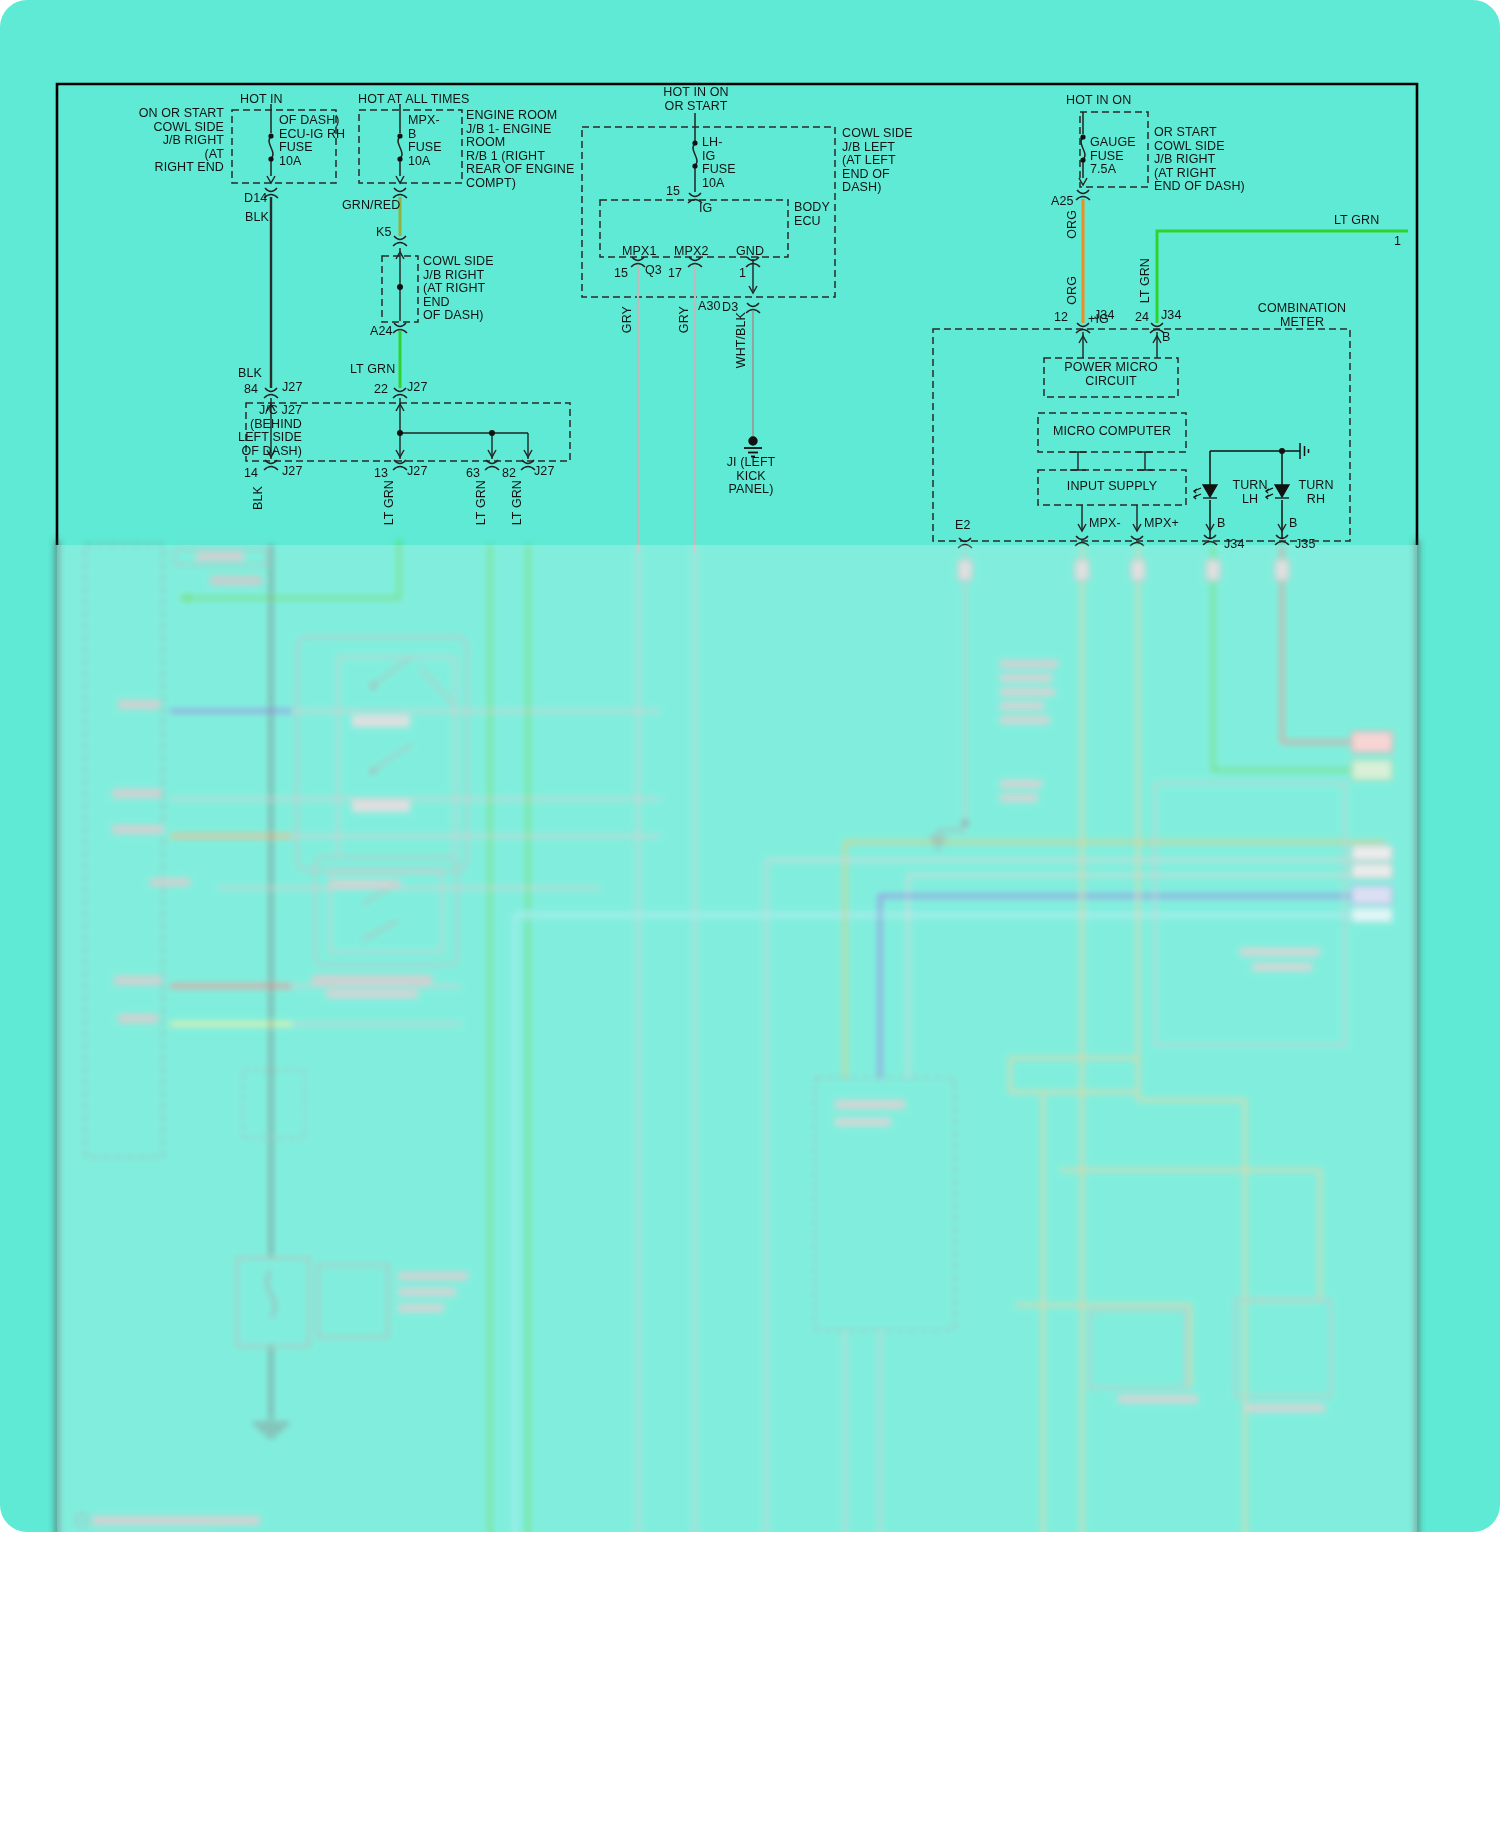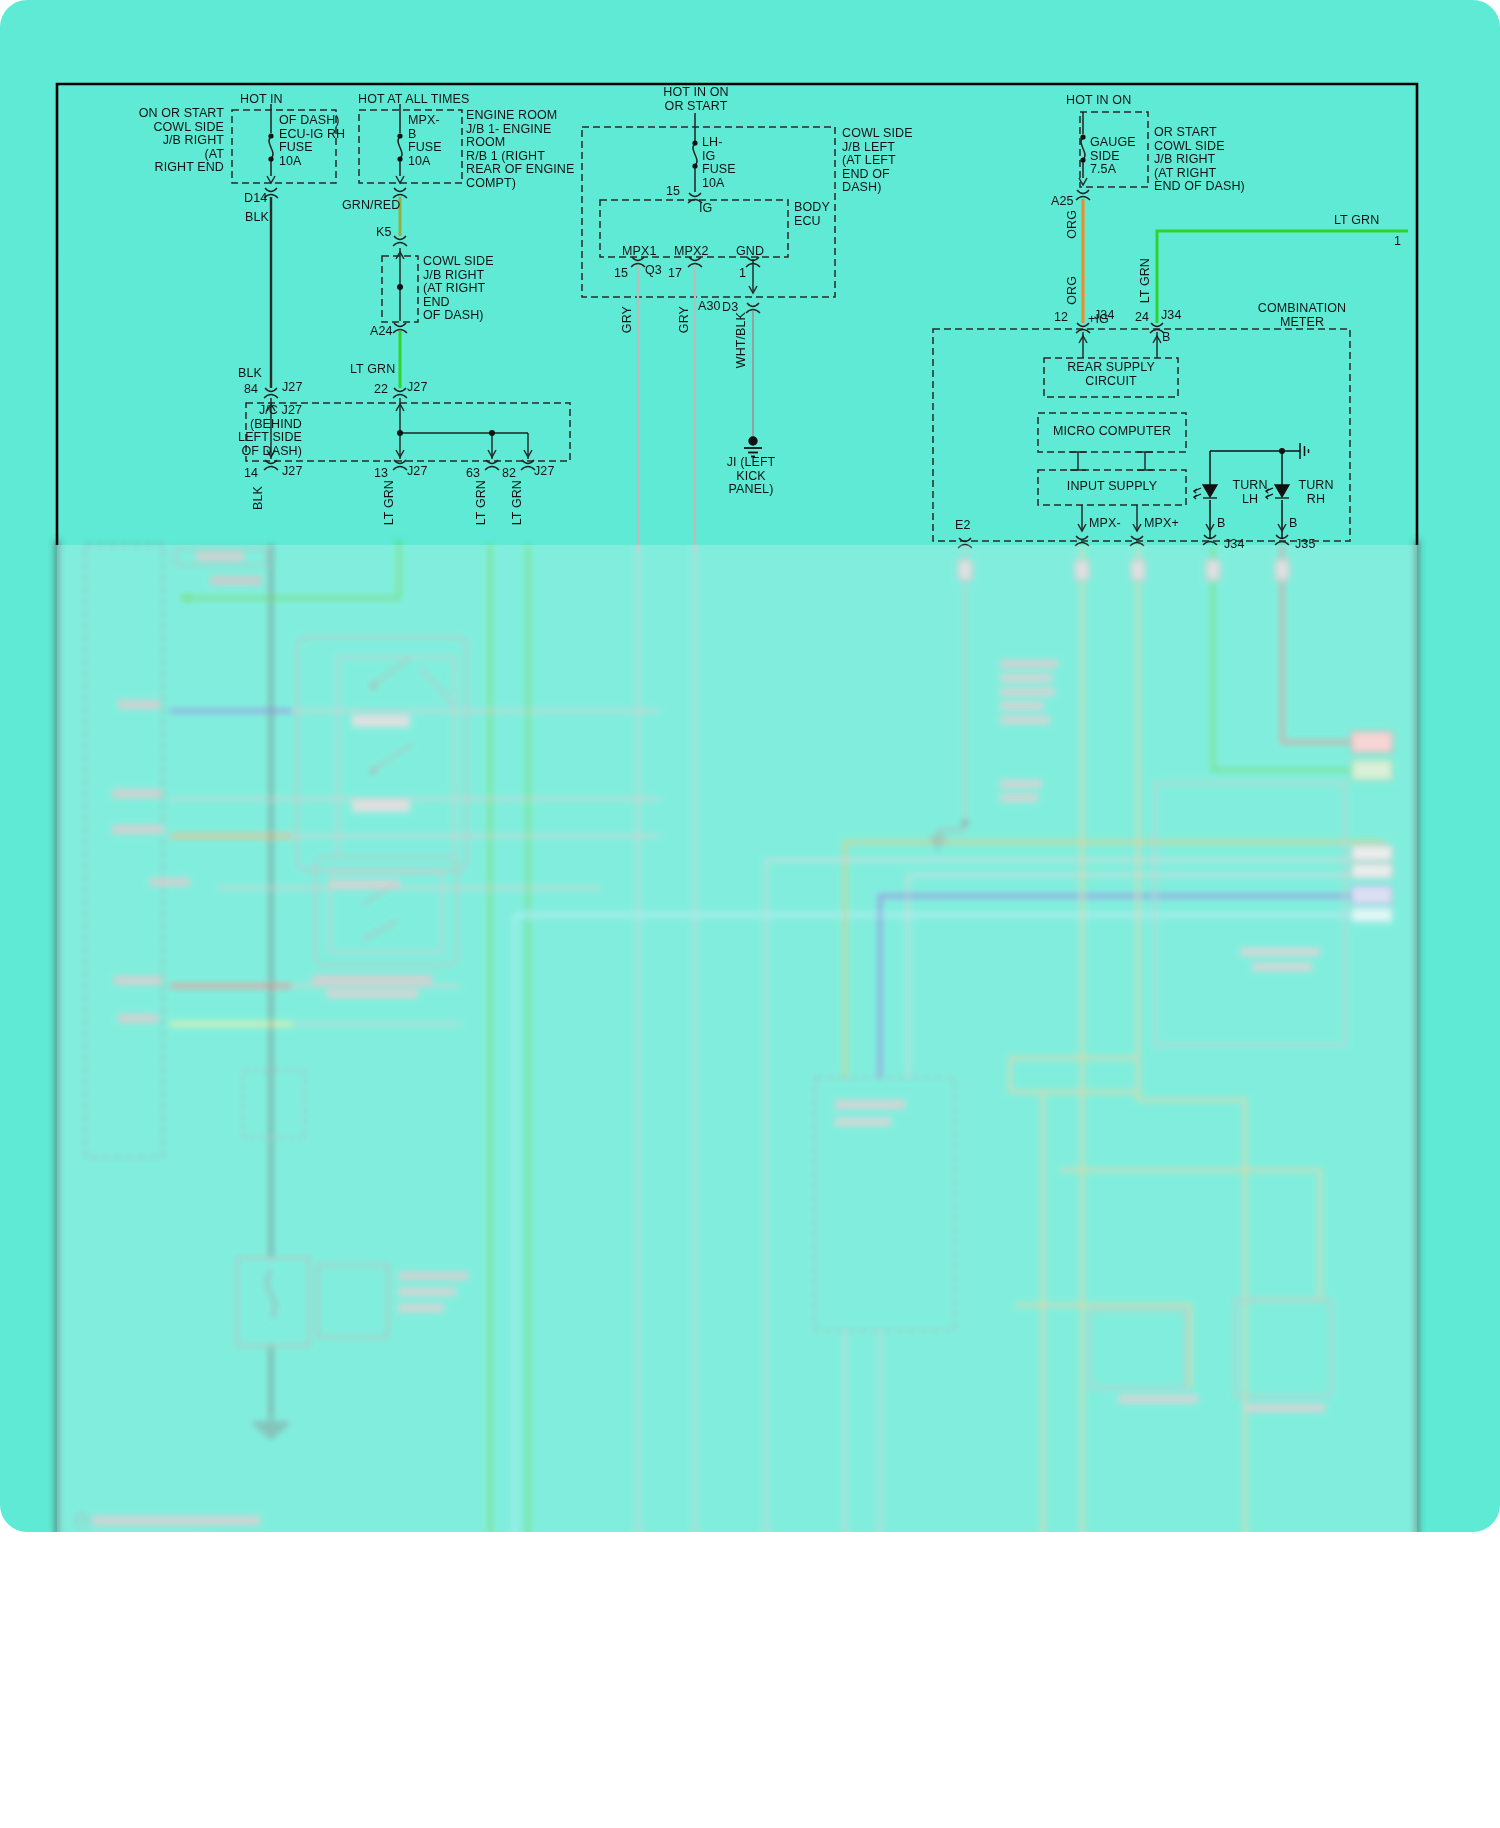--- a/index.html
+++ b/index.html
@@ -452,42 +452,42 @@
 <div class="lbl" style="left:722px;top:301px;">D3</div>
 <div class="lbl v" style="left:621px;top:306px;">GRY</div>
 <div class="lbl v" style="left:678px;top:306px;">GRY</div>
 <div class="lbl v" style="left:735px;top:312px;">WHT/BLK</div>
 <div class="lbl c" style="left:719px;top:456px;width:64px;">JI (LEFT
 KICK
 PANEL)</div>
 
 <div class="lbl" style="left:1066px;top:94px;">HOT IN ON</div>
 <div class="lbl" style="left:1090px;top:136px;">GAUGE
-SIDE
+FUSE
 7.5A</div>
 <div class="lbl" style="left:1154px;top:126px;">OR START
 COWL SIDE
 J/B RIGHT
 (AT RIGHT
 END OF DASH)</div>
 <div class="lbl" style="left:1051px;top:195px;">A25</div>
 <div class="lbl v" style="left:1066px;top:210px;">ORG</div>
 <div class="lbl v" style="left:1066px;top:276px;">ORG</div>
 <div class="lbl" style="left:1334px;top:214px;">LT GRN</div>
 <div class="lbl" style="left:1394px;top:235px;">1</div>
 <div class="lbl v" style="left:1139px;top:258px;">LT GRN</div>
 <div class="lbl" style="left:1054px;top:311px;">12</div>
 <div class="lbl" style="left:1094px;top:309px;">J34</div>
 <div class="lbl" style="left:1135px;top:311px;">24</div>
 <div class="lbl" style="left:1161px;top:309px;">J34</div>
 <div class="lbl c" style="left:1248px;top:302px;width:108px;">COMBINATION
 METER</div>
 <div class="lbl" style="left:1088px;top:313px;text-align:center;">+IG</div>
 <div class="lbl" style="left:1162px;top:331px;">B</div>
-<div class="lbl c" style="left:1045px;top:361px;width:132px;">REAR SUPPLY
+<div class="lbl c" style="left:1045px;top:361px;width:132px;">POWER MICRO
 CIRCUIT</div>
 <div class="lbl c" style="left:1040px;top:425px;width:144px;">MICRO COMPUTER</div>
 <div class="lbl c" style="left:1040px;top:480px;width:144px;">INPUT SUPPLY</div>
 <div class="lbl" style="left:955px;top:519px;">E2</div>
 <div class="lbl" style="left:1089px;top:517px;">MPX-</div>
 <div class="lbl" style="left:1144px;top:517px;">MPX+</div>
 <div class="lbl c" style="left:1228px;top:479px;width:44px;">TURN
 LH</div>
 <div class="lbl c" style="left:1294px;top:479px;width:44px;">TURN
 RH</div>

